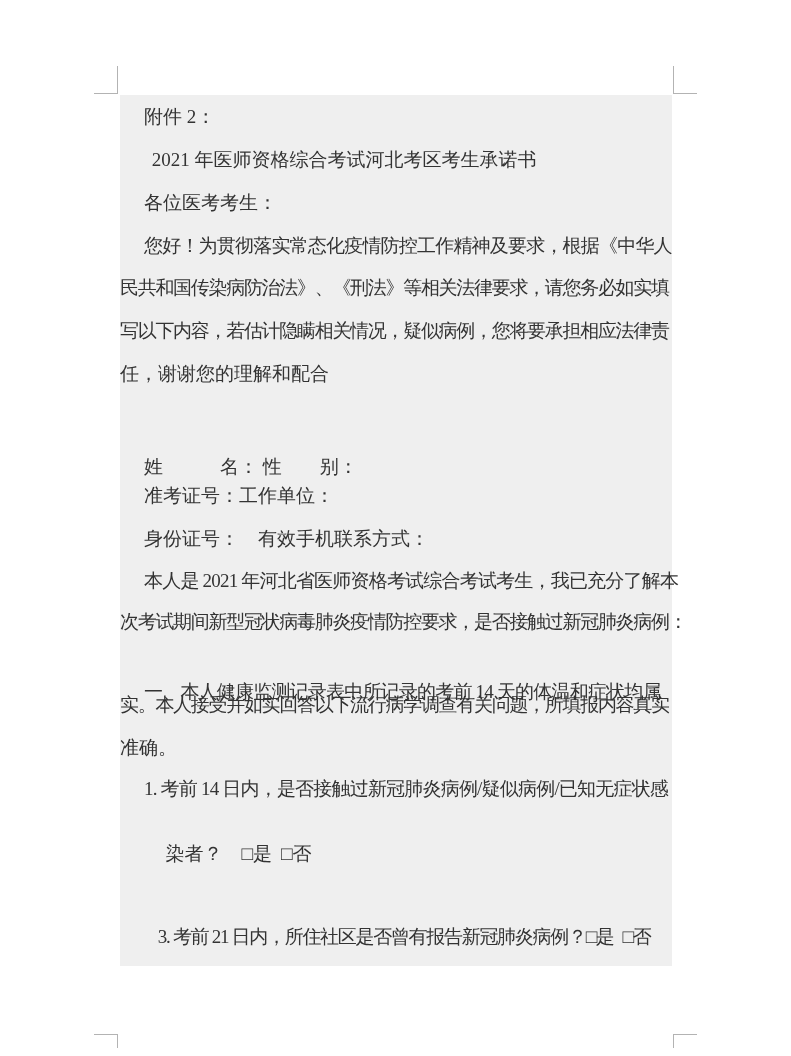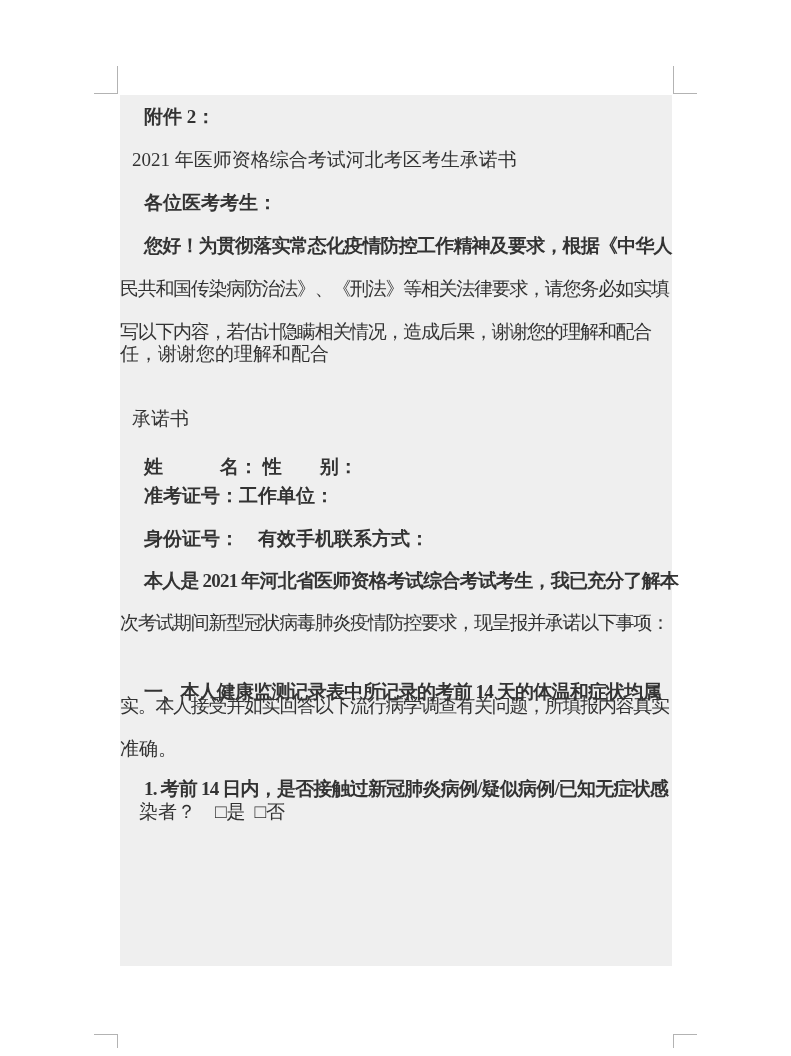--- a/index.html
+++ b/index.html
@@ -21,23 +21,23 @@
     position:absolute;left:120px;top:95px;width:552px;height:871px;
     background:var(--shade);
   }
   .line{
     position:absolute;
     font-size:19px;line-height:24px;
     color:var(--text);
     white-space:pre;
     letter-spacing:0;
   }
-  .ind{left:144px;font-weight:bold;}
-  .flush{left:120px;}
-  .ctr{left:132px;width:448px;text-align:left;}
+  .ind{left:144px;}
+  .flush{left:120px;font-family:Liberation Mono, monospace;}
+  .ctr{left:120px;width:448px;text-align:center;}
   .tight{letter-spacing:-1.3px;}
   .semi{letter-spacing:-0.8px;text-align:center;}
   .cb{display:inline;}
   .cb-no{margin-left:9px;}
   .mark{position:absolute;width:24px;}
   .mark-tl{left:94px;top:66px;height:28px;border-right:1px solid var(--crop);border-bottom:1px solid var(--crop);}
   .mark-tr{left:673px;top:66px;height:28px;border-left:1px solid var(--crop);border-bottom:1px solid var(--crop);}
   .mark-bl{left:94px;top:1034px;height:14px;border-right:1px solid var(--crop);border-top:1px solid var(--crop);}
   .mark-br{left:673px;top:1034px;height:14px;border-left:1px solid var(--crop);border-top:1px solid var(--crop);}
 </style>
@@ -52,38 +52,40 @@
   <div class="mark mark-tr"></div>
   <div class="mark mark-bl"></div>
   <div class="mark mark-br"></div>
 
   <div class="line ind" style="top:105px">附件 2：</div>
   <div class="line ctr" style="top:148px">2021 年医师资格综合考试河北考区考生承诺书</div>
   <div class="line ind" style="top:191px">各位医考考生：</div>
 
   <div class="line ind semi" style="top:234px">您好！为贯彻落实常态化疫情防控工作精神及要求，根据《中华人</div>
   <div class="line flush tight" style="top:277px">民共和国传染病防治法》、《刑法》等相关法律要求，请您务必如实填</div>
-  <div class="line flush tight" style="top:320px">写以下内容，若估计隐瞒相关情况，造成后果，谢谢您的理解和配合</div>
-  <div class="line flush" style="top:342px">任，谢谢您的理解和配合</div>
+  <div class="line flush tight" style="top:320px">写以下内容，若估计隐瞒相关情况，疑似病例，您将要承担相应法律责</div>
+  <div class="line flush" style="top:363px">任，谢谢您的理解和配合</div>
 
-  <div class="line ctr" style="top:407px">承诺书</div>
 
   <div class="line ind" style="top:455px">姓　　　名： 性　　别：</div>
   <div class="line ind" style="top:484px">准考证号：工作单位：</div>
   <div class="line ind" style="top:527px">身份证号：　有效手机联系方式：</div>
 
   <div class="line ind semi" style="top:569px">本人是 2021 年河北省医师资格考试综合考试考生，我已充分了解本</div>
-  <div class="line flush tight" style="top:611px">次考试期间新型冠状病毒肺炎疫情防控要求，现呈报并承诺以下事项：</div>
+  <div class="line flush tight" style="top:611px">次考试期间新型冠状病毒肺炎疫情防控要求，是否接触过新冠肺炎病例：</div>
 
   <div class="line ind semi" style="top:680px">一、本人健康监测记录表中所记录的考前 14 天的体温和症状均属</div>
   <div class="line flush tight" style="top:694px">实。本人接受并如实回答以下流行病学调查有关问题，所填报内容真实</div>
   <div class="line flush" style="top:737px">准确。</div>
 
   <div class="line ind semi" style="top:777px">1. 考前 14 日内，是否接触过新冠肺炎病例/疑似病例/已知无症状感</div>
 
-  <div class="line flush" style="top:776px">
+  <div class="line flush" style="top:819px">
     <span>染者？　</span><span class="cb">□是</span><span class="cb cb-no">□否</span>
   </div>
 
 
+  <div class="line ind tight" style="top:901px">
+    <span>3. 考前 21 日内，所住社区是否曾有报告新冠肺炎病例？</span><span class="cb">□是</span><span class="cb cb-no">□否</span>
+  </div>
 
 
 </div>
 
 </body></html>

